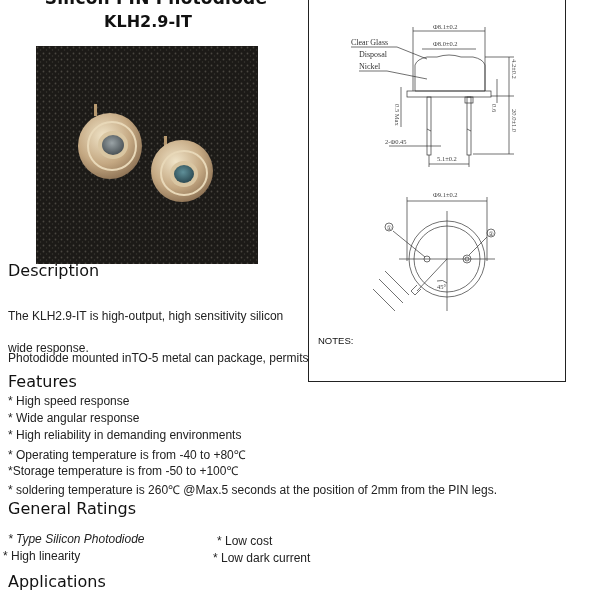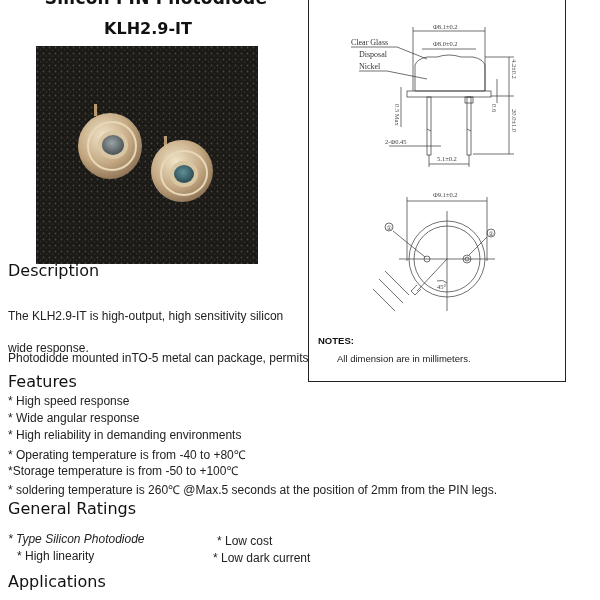--- a/index.html
+++ b/index.html
@@ -7,38 +7,38 @@
     body { position: relative; font-family: "Liberation Sans", sans-serif; color: #1a1a1a; }
 
     .title-partial {
       position: absolute; left: 36px; top: -12px; width: 240px;
       font-family: "DejaVu Sans", sans-serif; font-weight: bold; font-size: 17px;
       text-align: center; color: #111; letter-spacing: 0.2px;
     }
     .title-model {
       position: absolute; left: 36px; top: 12px; width: 224px;
       font-family: "DejaVu Sans", sans-serif; font-weight: bold; font-size: 16px;
-      text-align: center; color: #111; margin-top: 7px;
+      text-align: center; color: #111;
     }
 
     .photo {
       position: absolute; left: 36px; top: 46px; width: 222px; height: 218px;
       background: #1c1a17;
       overflow: hidden;
     }
     .photo svg { width: 100%; height: 100%; display: block; }
 
     .drawing-frame {
       position: absolute; left: 308px; top: -2px; width: 258px; height: 384px;
       border: 1.5px solid #222; background: #fff;
     }
     .drawing-frame svg.mech { position: absolute; left: 0; top: 0; }
     .notes-title {
       position: absolute; left: 9px; top: 336px;
-      font-size: 9.5px; font-weight: bold; color: #111; text-align: center;
+      font-size: 9.5px; font-weight: normal; color: #111; text-align: center;
     }
     .notes-text {
       position: absolute; left: 28px; top: 354px;
       font-size: 9.5px; color: #222;
     }
 
     .section-heading {
       position: absolute; left: 8px;
       font-family: "DejaVu Sans", sans-serif; font-size: 16px; color: #111; font-weight: normal;
     }
@@ -159,35 +159,34 @@
     <line x1="76" y1="272" x2="100" y2="296"></line>
     <line x1="64" y1="290" x2="86" y2="312"></line>
     <circle cx="80" cy="228" r="4"></circle>
     <text x="77.5" y="230.5" fill="#333" stroke="none" font-size="6">①</text>
     <line x1="84" y1="232" x2="116" y2="258"></line>
     <circle cx="182" cy="234" r="4"></circle>
     <text x="179.5" y="236.5" fill="#333" stroke="none" font-size="6">②</text>
     <line x1="178" y1="238" x2="160" y2="256"></line>
   </svg>
   <div class="notes-title">NOTES:</div>
-  <div class="notes-text">All dimension are in millimeters.</div>
 </div>
 
 <h2 class="section-heading" style="top:261px;">Description</h2>
 <div class="body-text" style="left:8px; top:309px;">The KLH2.9-IT is high-output, high sensitivity silicon</div>
 <div class="body-text" style="left:8px; top:326px;margin-top:25px;">Photodiode mounted inTO-5 metal can package, permits</div>
 <div class="body-text" style="left:8px; top:341px;"> wide response.</div>
 
 <h2 class="section-heading" style="top:372px;">Features</h2>
 <div class="body-text" style="left:8px; top:394px;">*  High speed response</div>
 <div class="body-text" style="left:8px; top:411px;">* Wide angular response</div>
 <div class="body-text" style="left:8px; top:428px;">*  High reliability in demanding environments</div>
 <div class="body-text" style="left:8px; top:446px;">* Operating temperature is from -40 to +80℃</div>
 <div class="body-text" style="left:8px; top:462px;">*Storage temperature is from -50 to +100℃</div>
 <div class="body-text" style="left:8px; top:481px;">* soldering temperature is 260℃  @Max.5 seconds at the position of 2mm from the PIN legs.</div>
 
 <h2 class="section-heading" style="top:499px;">General Ratings</h2>
 <div class="body-text" style="left:8px; top:532px;font-style:italic;">* Type Silicon  Photodiode</div>
-<div class="body-text" style="left:17px; top:549px;">* High linearity</div>
+<div class="body-text" style="left:3px; top:549px;">* High linearity</div>
 <div class="body-text" style="left:217px; top:534px;">* Low cost</div>
 <div class="body-text" style="left:213px; top:551px;">* Low dark current</div>
 
 <h2 class="section-heading" style="top:572px;">Applications</h2>
 
 </body></html>

